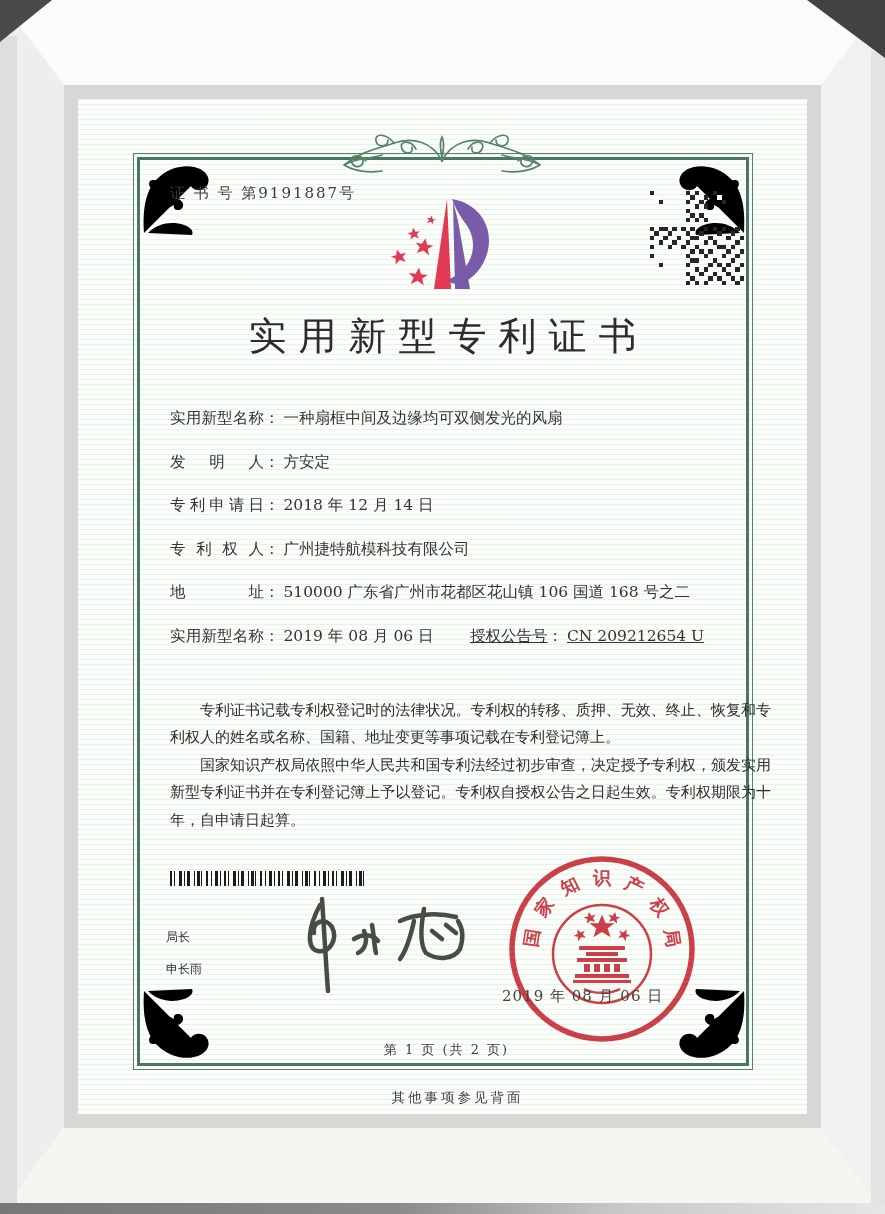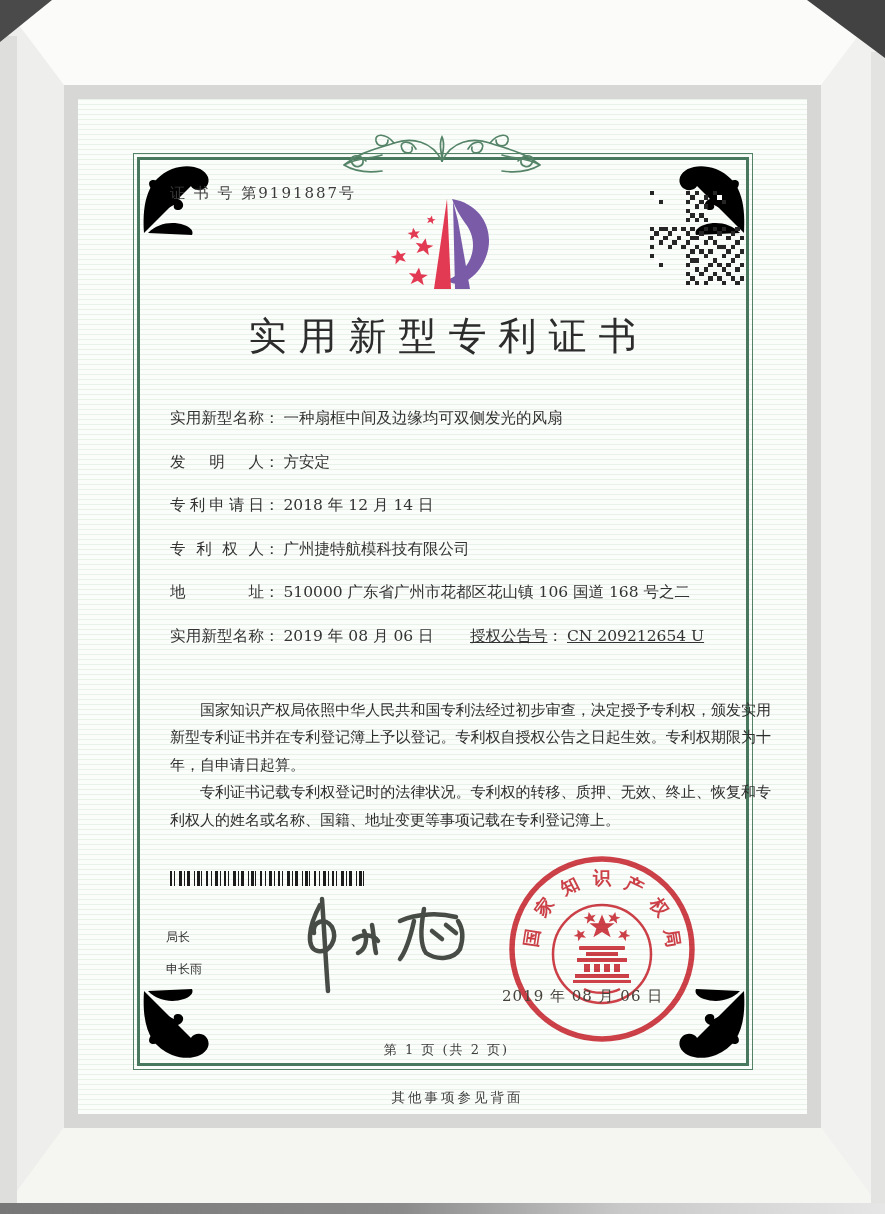--- a/index.html
+++ b/index.html
@@ -286,22 +286,22 @@
         </div>
         <div class="field-row">
           <span class="f-label">实用新型名称</span><span class="f-colon">：</span><span>2019 年 08 月 06 日</span>
           <span class="pair2">
             <span>授权公告号</span><span class="f-colon">：</span><span>CN 209212654 U</span>
           </span>
         </div>
       </div>
 
       <div class="paras">
+        <p>专利证书记载专利权登记时的法律状况。专利权的转移、质押、无效、终止、恢复和专利权人的姓名或名称、国籍、地址变更等事项记载在专利登记簿上。</p>
         <p>国家知识产权局依照中华人民共和国专利法经过初步审查，决定授予专利权，颁发实用新型专利证书并在专利登记簿上予以登记。专利权自授权公告之日起生效。专利权期限为十年，自申请日起算。</p>
-        <p>专利证书记载专利权登记时的法律状况。专利权的转移、质押、无效、终止、恢复和专利权人的姓名或名称、国籍、地址变更等事项记载在专利登记簿上。</p>
       </div>
 
       <div class="barcode"></div>
 
       <div class="signer">
         <div>局长</div>
         <div>申长雨</div>
       </div>
 
       <div class="signature">

